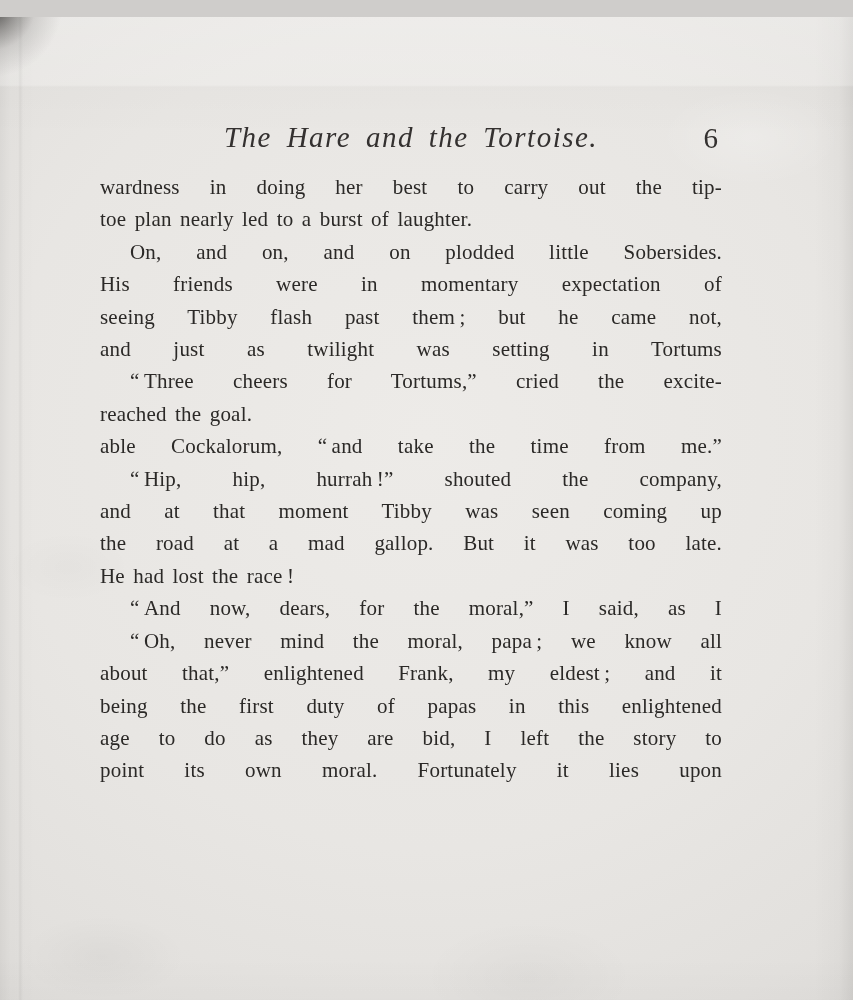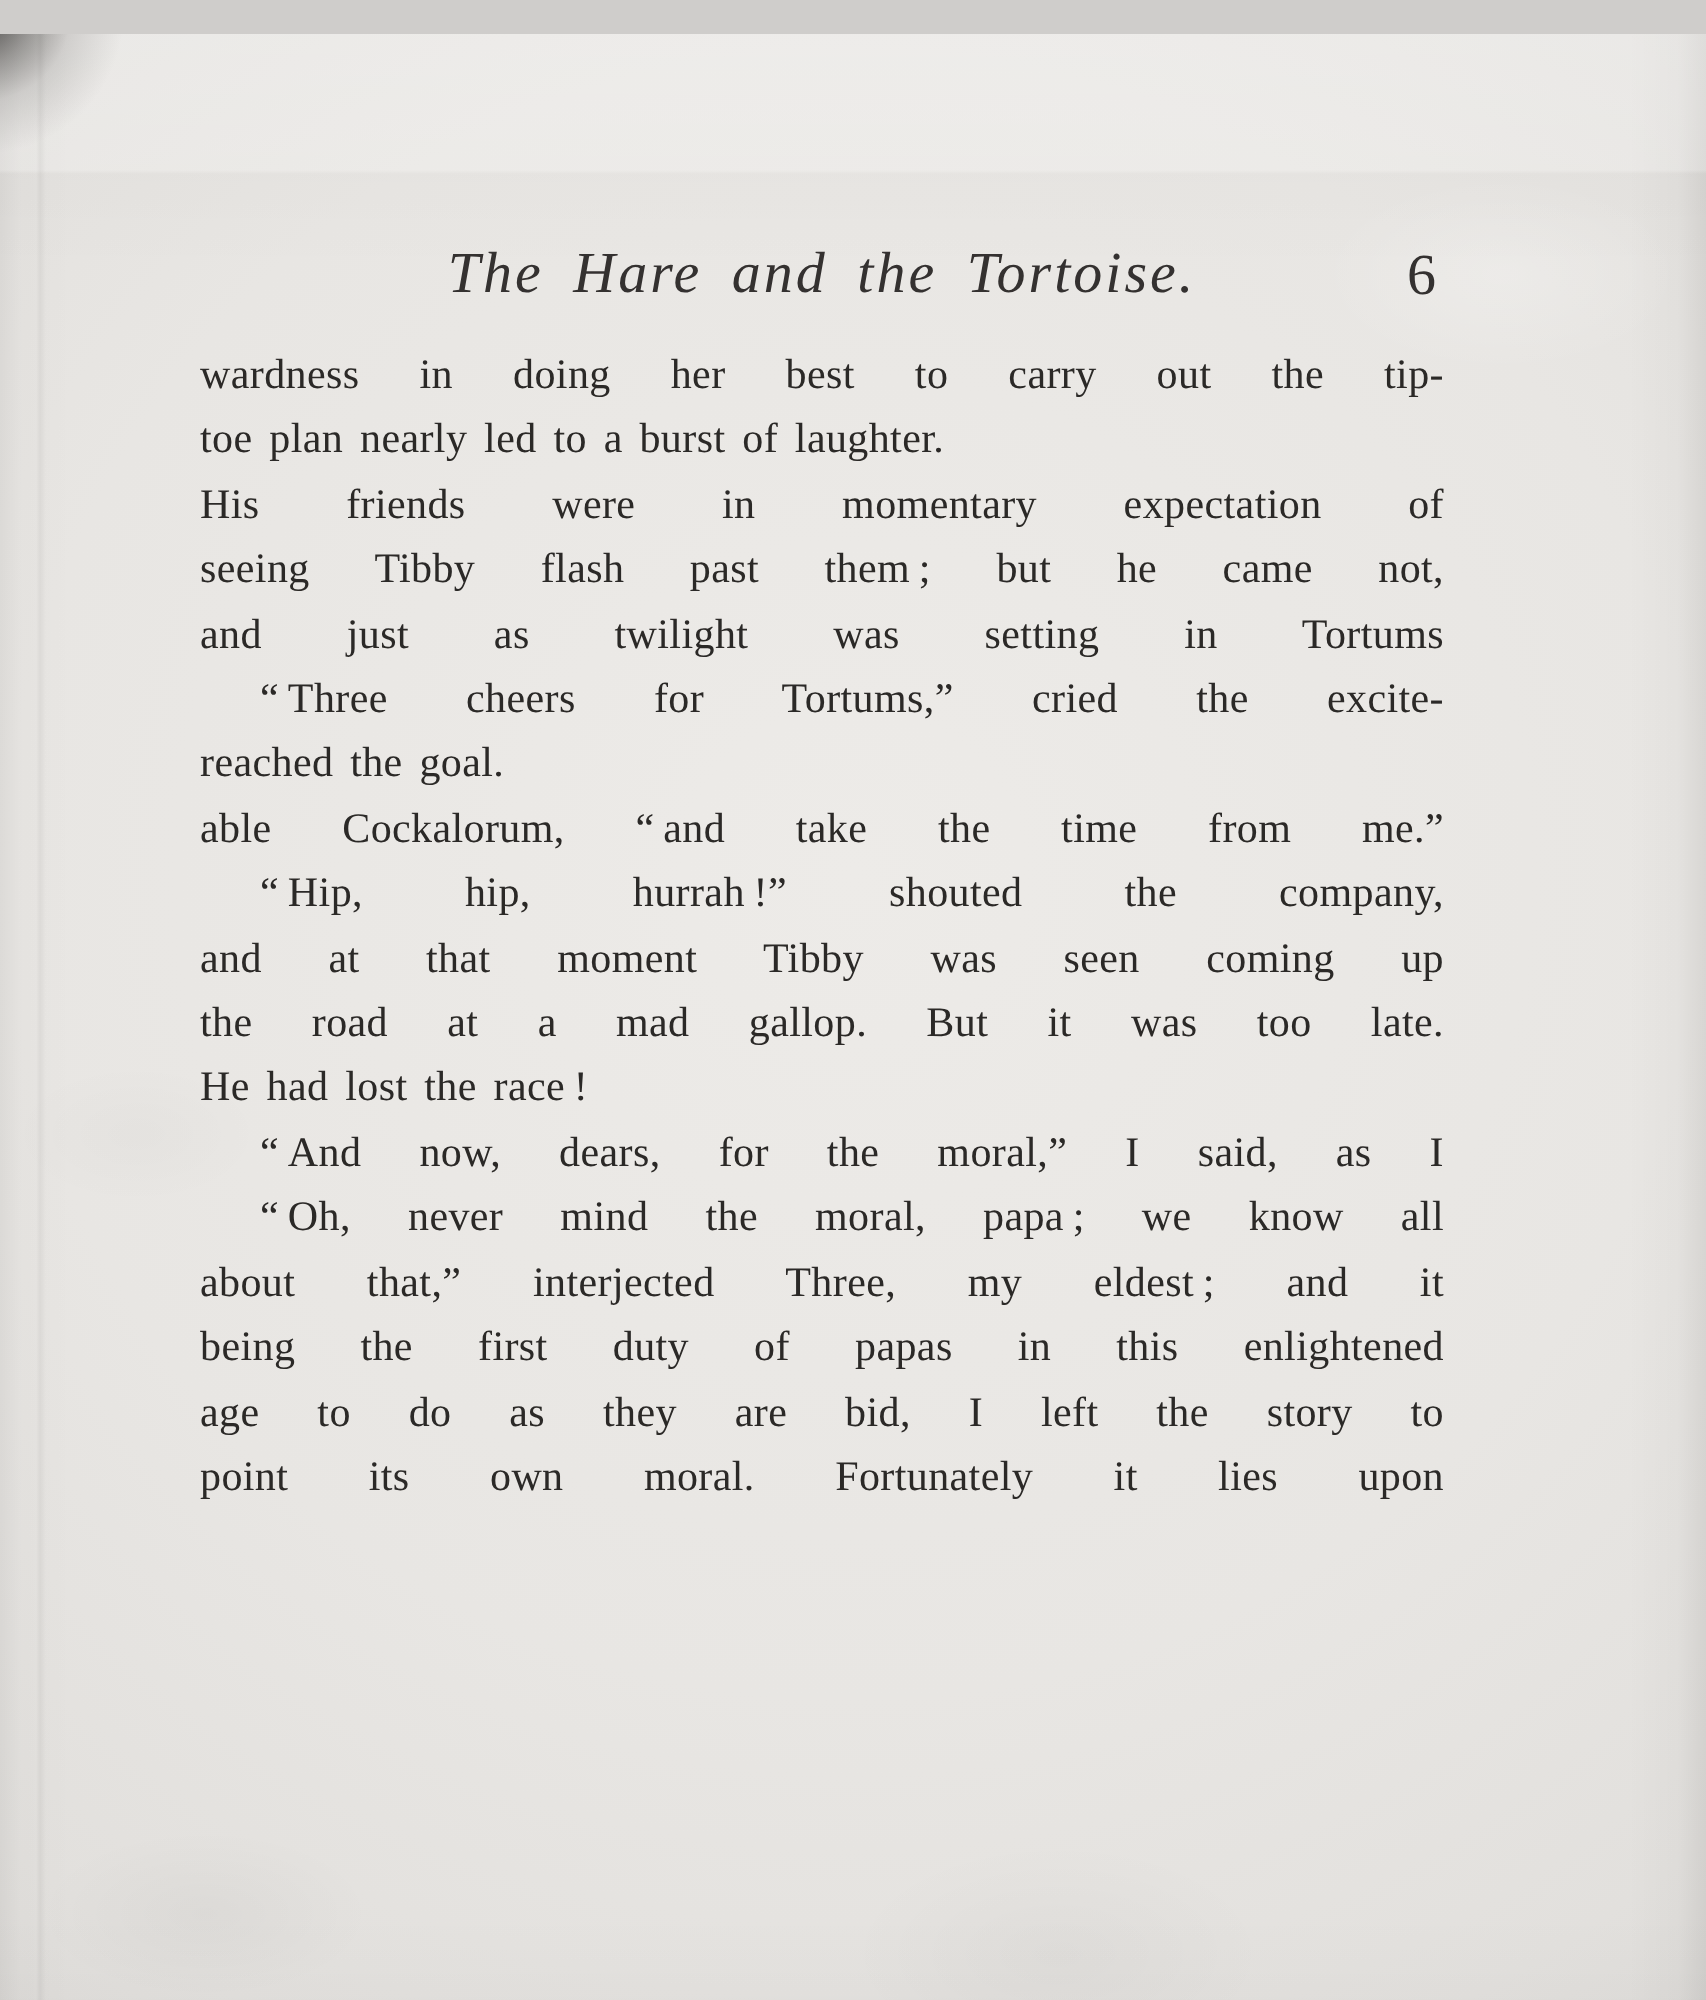--- a/index.html
+++ b/index.html
@@ -74,31 +74,32 @@
 
 <div class="scan">
   <div class="content">
     <div class="header">
       <div class="title">The Hare and the Tortoise.</div>
       <div class="pageno">6</div>
     </div>
     <div class="body-text">
         <div class="line j">wardness in doing her best to carry out the tip-</div>
         <div class="line">toe plan nearly led to a burst of laughter.</div>
+        <div class="line j ind">On, and on, and on plodded little Sobersides.</div>
         <div class="line j">His friends were in momentary expectation of</div>
         <div class="line j">seeing Tibby flash past them ; but he came not,</div>
         <div class="line j">and just as twilight was setting in Tortums</div>
         <div class="line j ind">“ Three cheers for Tortums,” cried the excite-</div>
         <div class="line">reached the goal.</div>
         <div class="line j">able Cockalorum, “ and take the time from me.”</div>
         <div class="line j ind">“ Hip, hip, hurrah !” shouted the company,</div>
         <div class="line j">and at that moment Tibby was seen coming up</div>
         <div class="line j">the road at a mad gallop.  But it was too late.</div>
         <div class="line">He had lost the race !</div>
         <div class="line j ind">“ And now, dears, for the moral,” I said, as I</div>
         <div class="line j ind">“ Oh, never mind the moral, papa ; we know all</div>
-        <div class="line j">about that,” interjected Three, my eldest ; and it</div>
+        <div class="line j">about that,” enlightened Frank, my eldest ; and it</div>
         <div class="line j">being the first duty of papas in this enlightened</div>
         <div class="line j">age to do as they are bid, I left the story to</div>
         <div class="line j">point its own moral.  Fortunately it lies upon</div>
       </div>
   </div>
 </div>
 
 </body></html>

